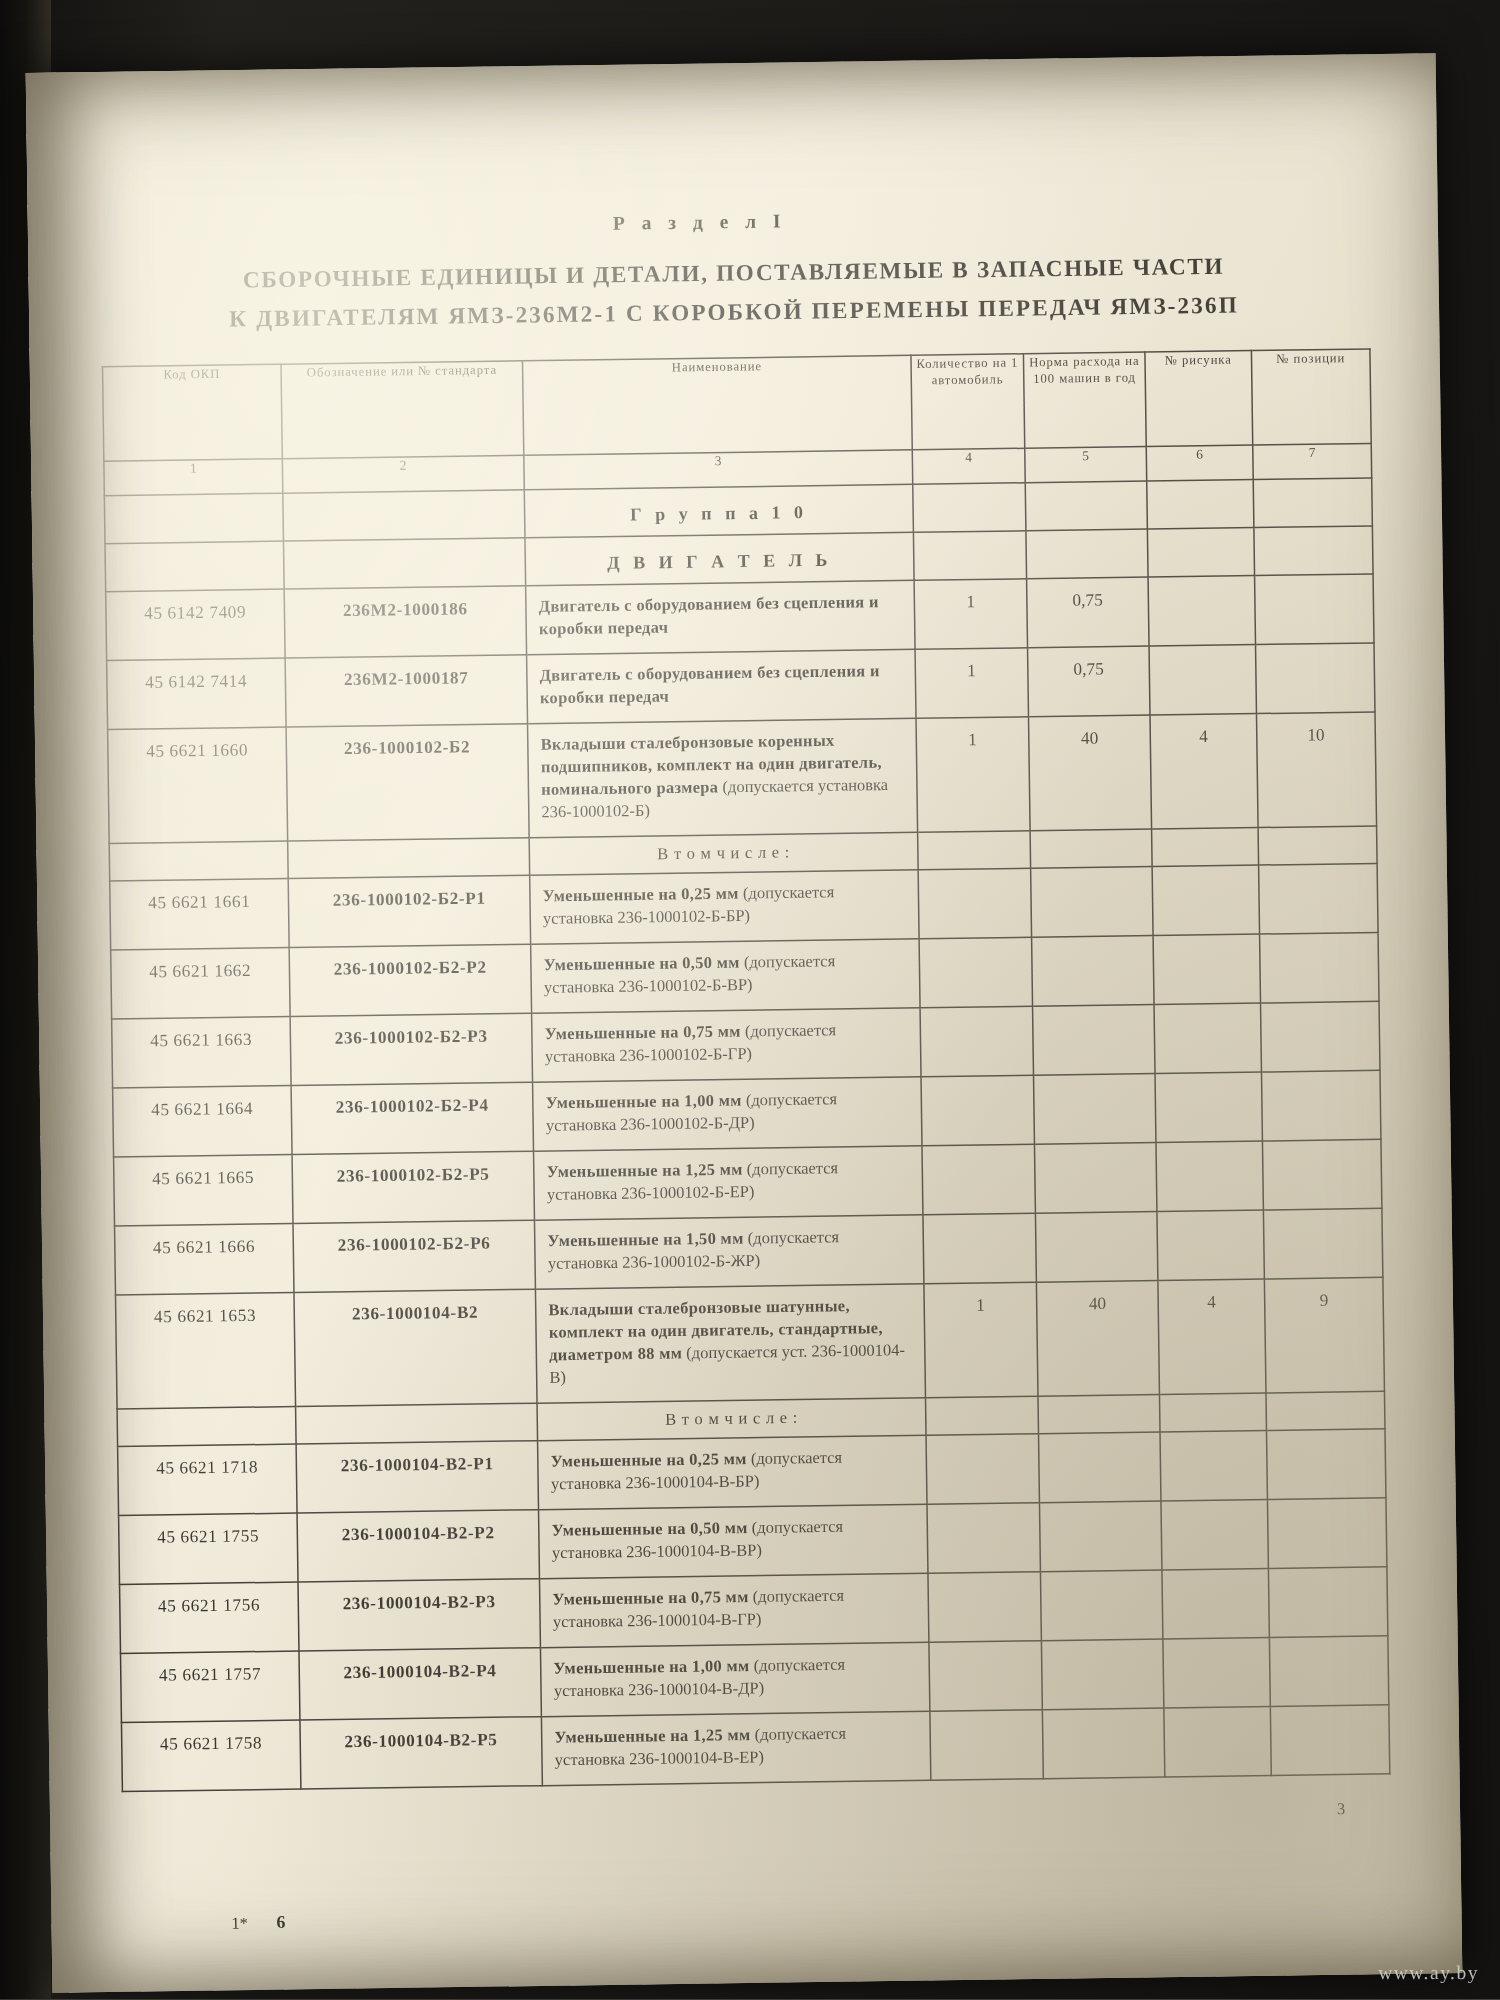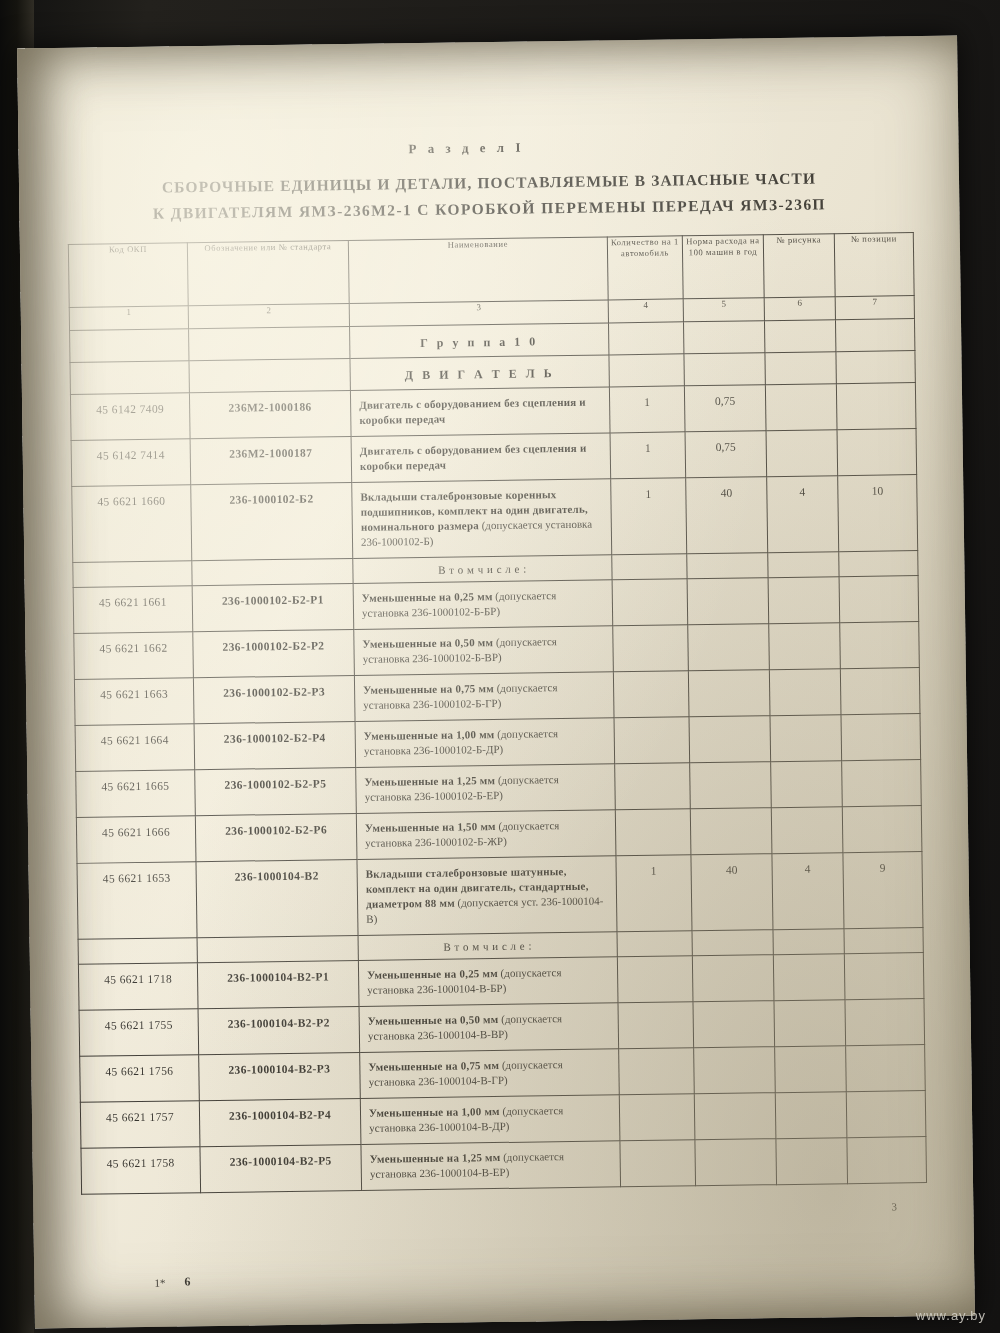--- a/index.html
+++ b/index.html
@@ -66,21 +66,21 @@
   td.subhead{text-align:center;font-size:11px;padding:6px 0;letter-spacing:.5px;}
   .tall{padding-top:26px;}
 
   
   .pg-left{position:absolute;left:150px;top:1228px;font-size:12px;font-weight:bold;}
   .pg-star{position:absolute;left:120px;top:1230px;font-size:11px;}
   .pg-right{position:absolute;left:858px;top:1164px;font-size:11px;}
 
   
   .wm{position:absolute;right:14px;bottom:10px;z-index:9;color:#d8d5cc;font-size:13px;
-     font-family:Liberation Sans, sans-serif;letter-spacing:1px;opacity:.85;}
+     font-family:Liberation Serif, serif;letter-spacing:1px;opacity:.85;}
 </style>
 </head>
 <body>
 
 <div class="photo"></div>
 <div class="binding"></div>
 
 <div class="page">
   <div class="inner">
 

